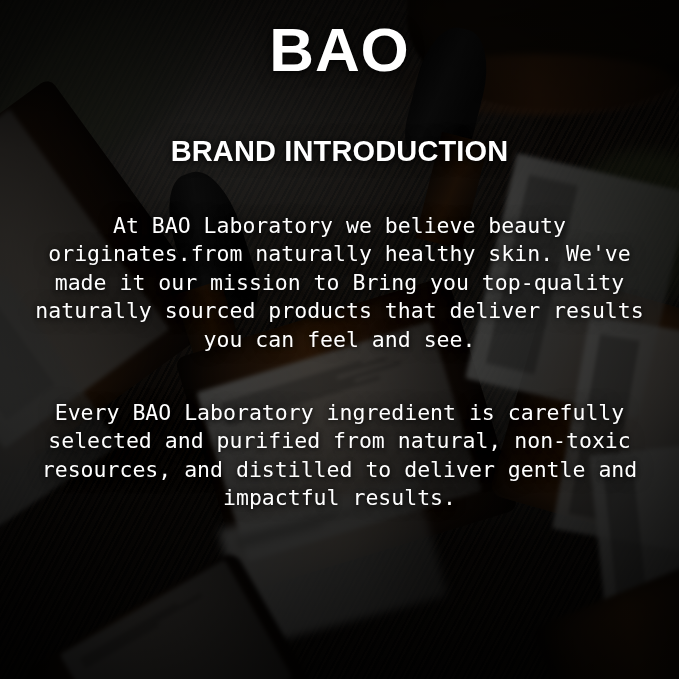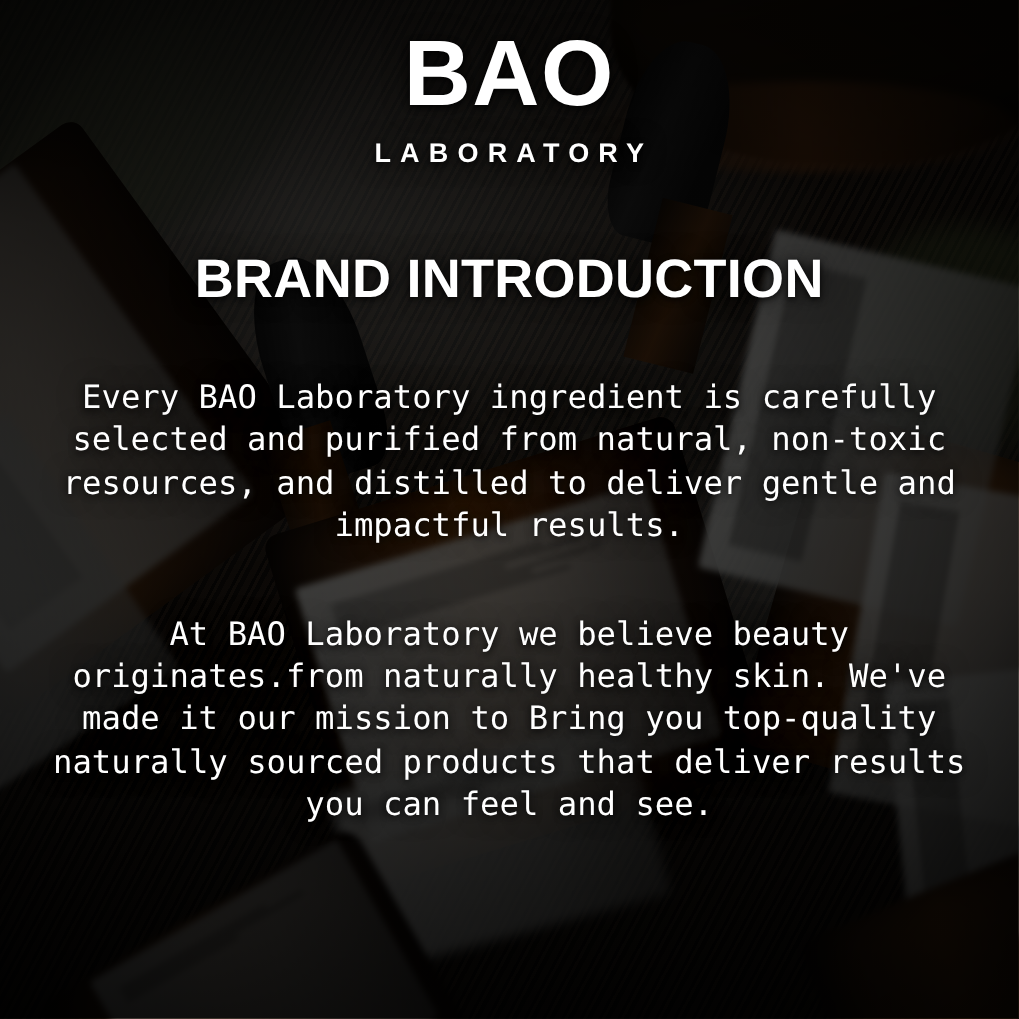--- a/index.html
+++ b/index.html
@@ -145,21 +145,21 @@
     font-weight:700; font-size:62px; line-height:1;
     letter-spacing:.015em; color:#fff;
   }
   .logo-sub{
     font-family:"Liberation Sans",sans-serif;
     font-weight:700; font-size:18px; line-height:1;
     letter-spacing:.34em; margin-top:12px; padding-left:.34em; color:#fff;
   }
   .heading{
     font-family:"Liberation Sans",sans-serif;
-    font-weight:700; font-size:36px; letter-spacing:.005em;
+    font-weight:700; font-size:29px; letter-spacing:.005em;
     margin-top:54px;
   }
   .para{
     font-family:"DejaVu Sans Mono", monospace;
     font-size:21.5px; line-height:1.32; font-weight:400;
     width:100%; padding:0 22px; white-space:pre-line;
   }
   .p1{ margin-top:31px; }
   .p2{ margin-top:44px; padding:0 14px; }
   .p3{ margin-top:45px; padding:0 20px; }
@@ -278,29 +278,28 @@
       </div>
     </div>
 
     <div class="scrim"></div>
   </div>
 
   <div class="content">
 
     <div class="logo">
       <div class="logo-main">BAO</div>
-      <div class="logo-sub">LABORATORY</div>
     </div>
 
     <div class="heading">BRAND INTRODUCTION</div>
 
-    <div class="para p3">Every BAO Laboratory ingredient is carefully
-selected and purified from natural, non-toxic
-resources, and distilled to deliver gentle and
-impactful results.</div>
     <div class="para p2">At BAO Laboratory we believe beauty
 originates.from naturally healthy skin. We've
 made it our mission to Bring you top-quality
 naturally sourced products that deliver results
 you can feel and see.</div>
+    <div class="para p3">Every BAO Laboratory ingredient is carefully
+selected and purified from natural, non-toxic
+resources, and distilled to deliver gentle and
+impactful results.</div>
 
   </div>
 </div>
 
 </body></html>

